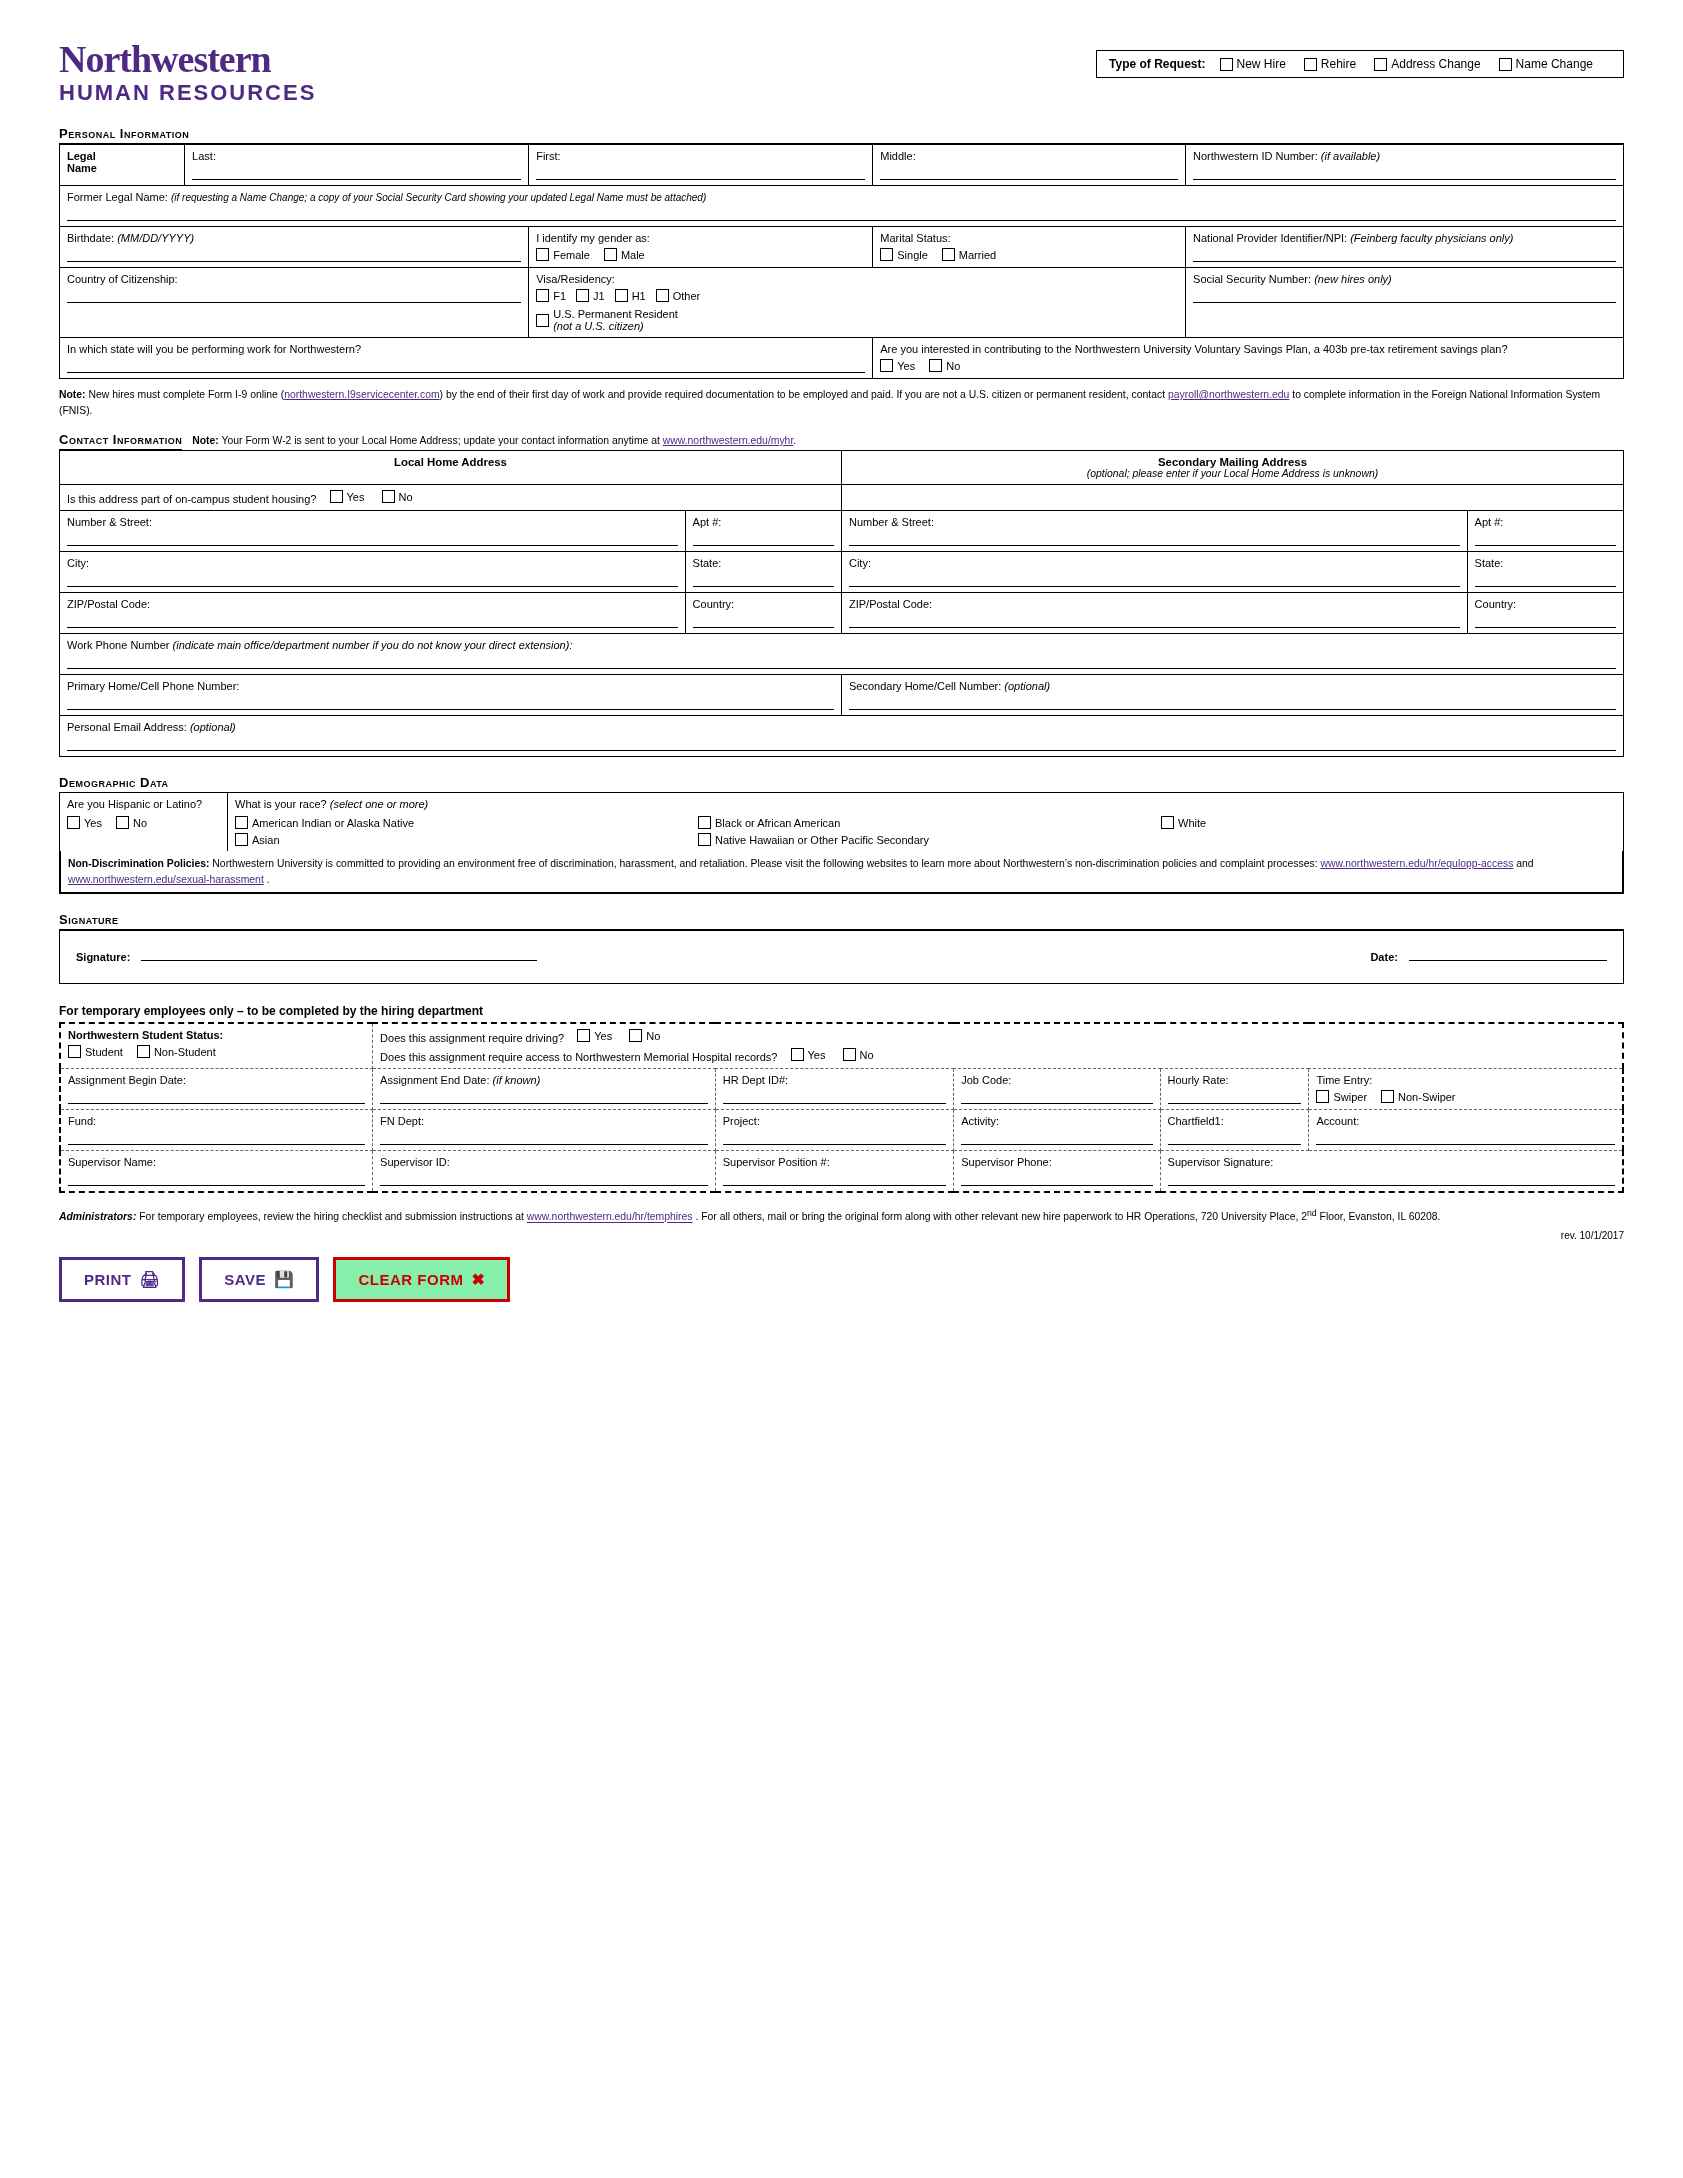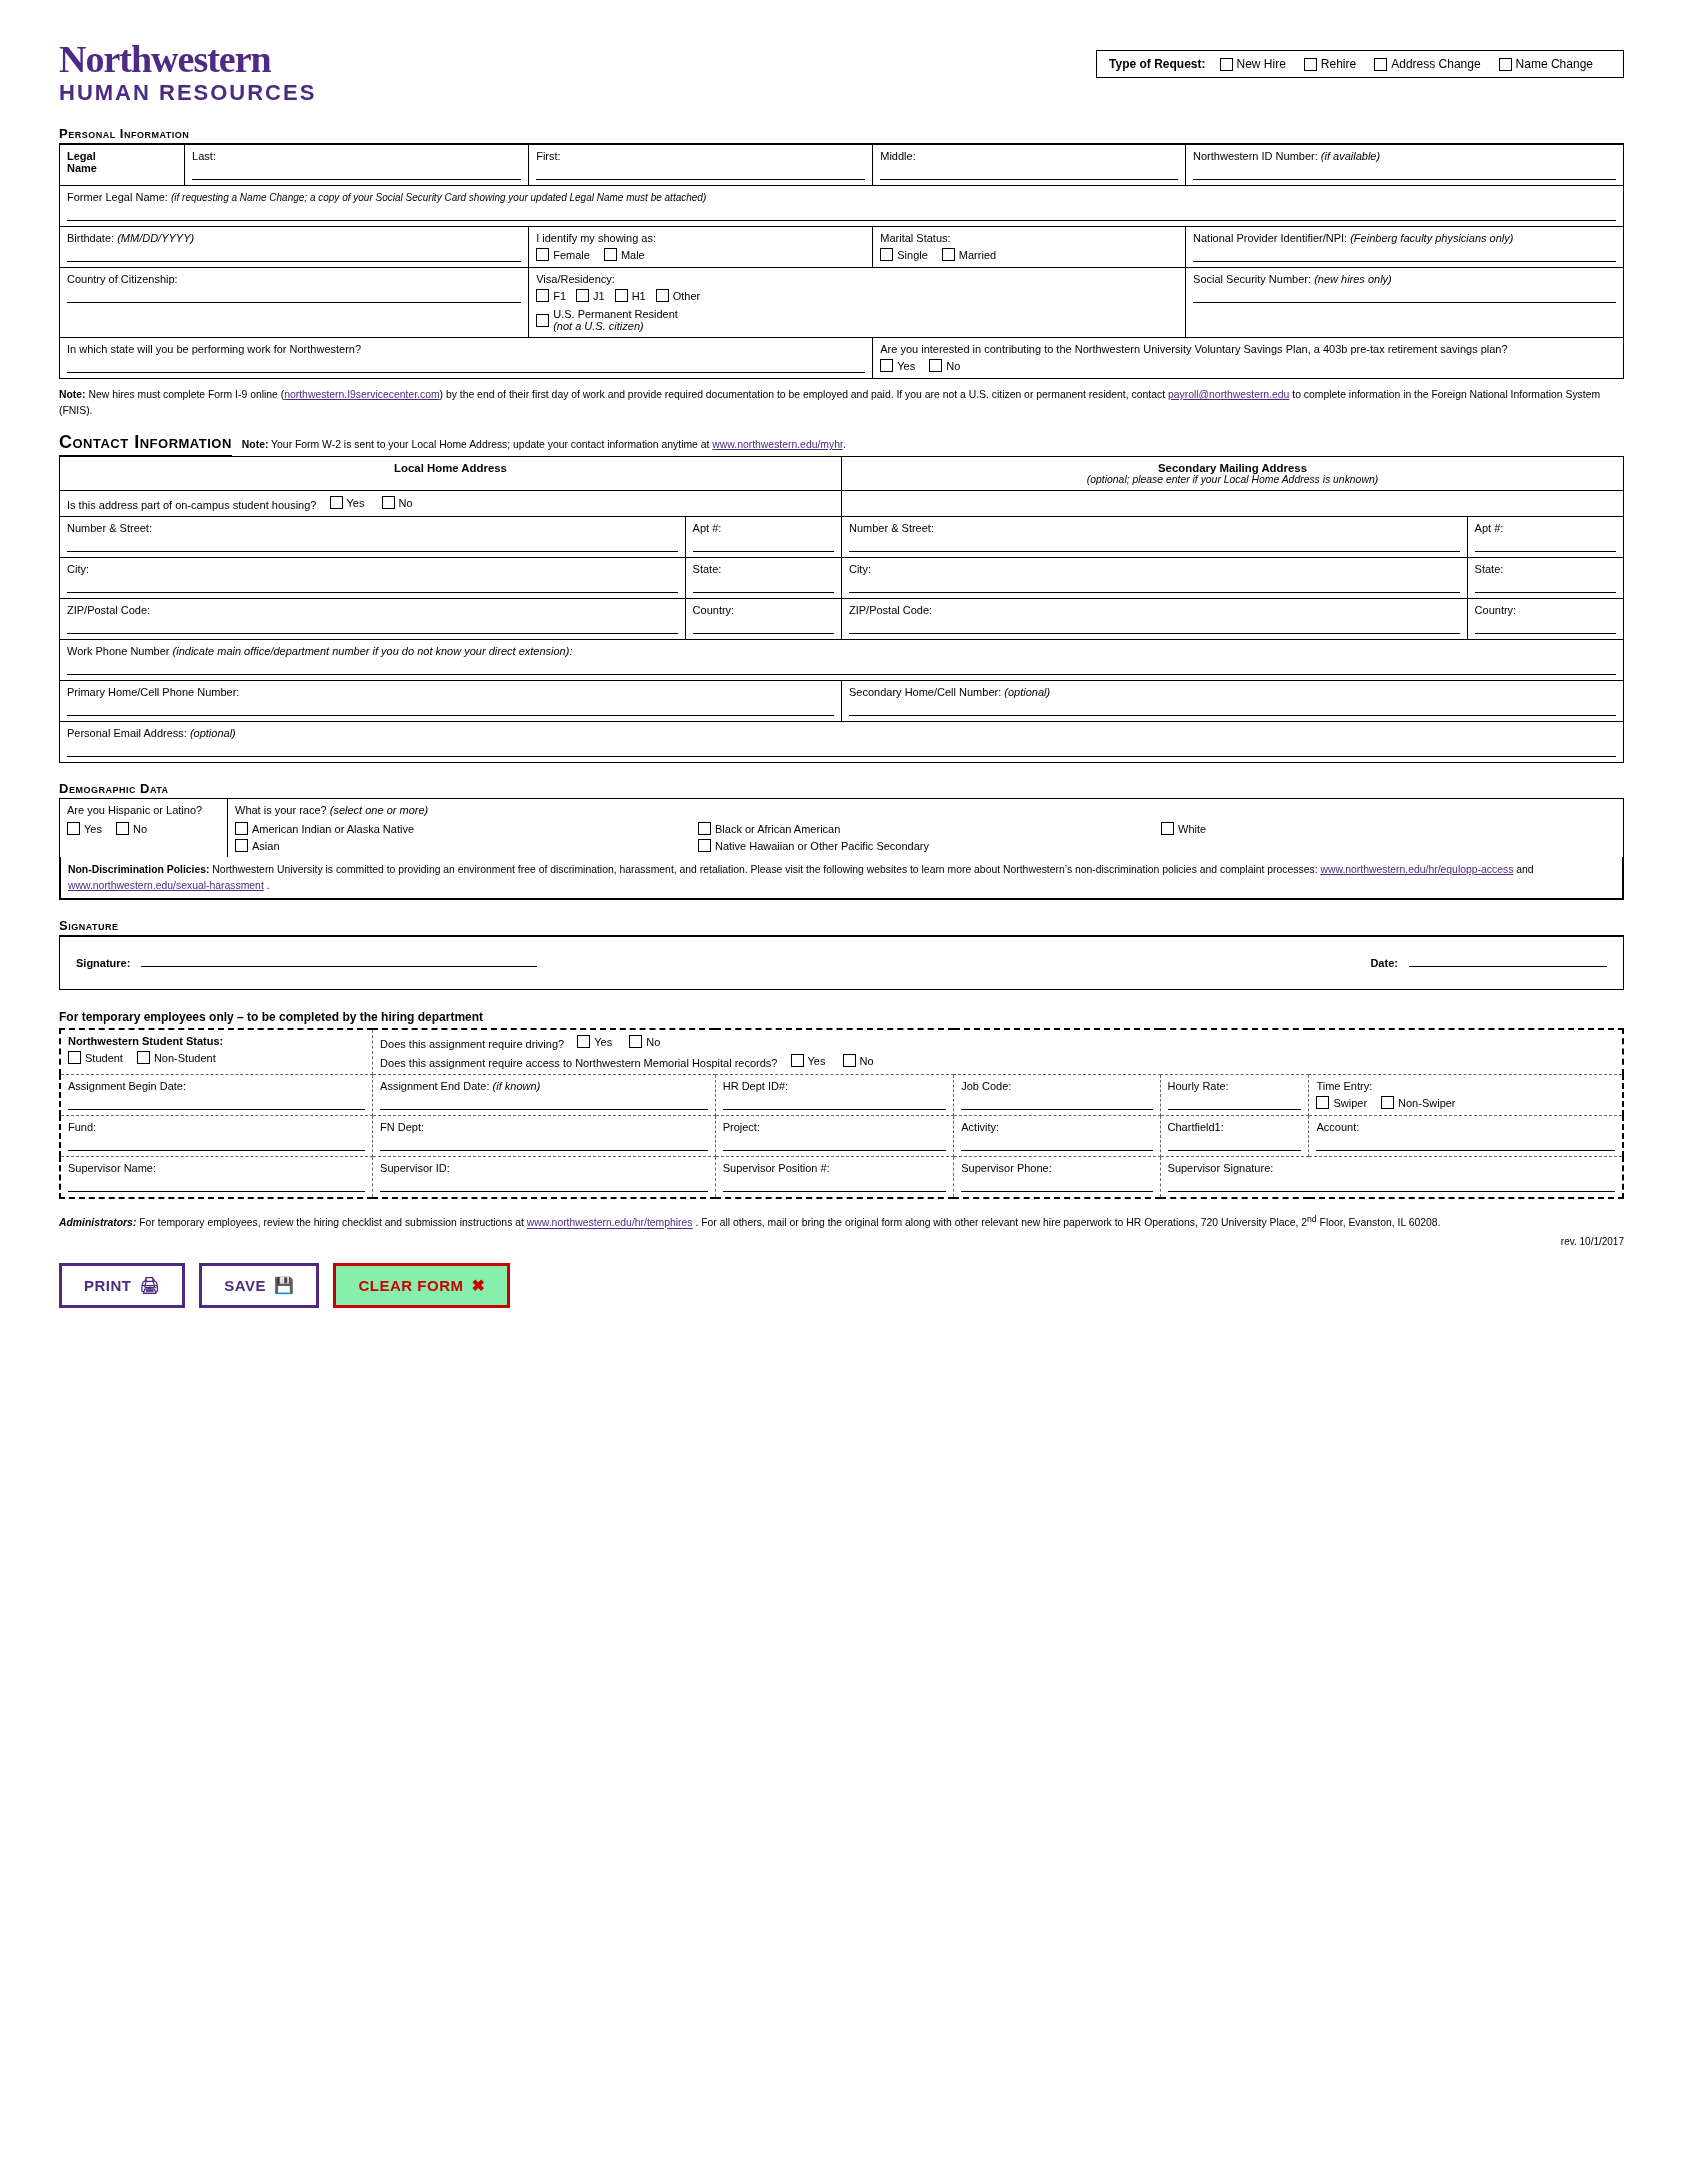--- a/index.html
+++ b/index.html
@@ -284,21 +284,21 @@
       <span class="field-line"></span>
     </td>
   </tr>
   <tr>
     <td colspan="2">
       <span>Birthdate:</span>
       <span class="italic">(MM/DD/YYYY)</span>
       <span class="field-line"></span>
     </td>
     <td colspan="1">
-      <div style="margin-bottom:4px;">I identify my showing as:</div>
+      <div style="margin-bottom:4px;">I identify my gender as:</div>
       <div style="display:flex;gap:8px;">
         <span class="inline-checkbox">
           <span class="checkbox-box"></span>
           <span>Female</span>
         </span>
         <span class="inline-checkbox">
           <span class="checkbox-box"></span>
           <span>Male</span>
         </span>
       </div>
@@ -383,21 +383,21 @@
     </td>
   </tr>
 </tbody>
   </table>
 <div class="note-text">
   <b>Note:</b>
   <span> New hires must complete Form I-9 online (<span class="link">northwestern.I9servicecenter.com</span>) by the end of their first day of work and provide required documentation to be employed and paid. If you are not a U.S. citizen or permanent resident, contact <span class="link">payroll@northwestern.edu</span> to complete information in the Foreign National Information System (FNIS).</span>
 </div>
 
 <div style="display:flex;align-items:baseline;margin-top:14px;margin-bottom:0;">
-  <div class="contact-header-title" style="border-bottom:1.5px solid #000;padding-bottom:2px;margin-right:10px;font-variant:small-caps;font-size:18px;font-weight:bold;">Contact Information</div>
+  <div class="contact-header-title" style="border-bottom:1.5px solid #000;padding-bottom:2px;margin-right:10px;font-variant:small-caps;font-size:13px;font-weight:bold;">Contact Information</div>
   <div class="contact-note small">
     <b>Note:</b> Your Form W-2 is sent to your Local Home Address; update your contact information anytime at <span class="link">www.northwestern.edu/myhr</span>.
   </div>
 </div>
 <table class="form-table" style="margin-top:0;">
   <tbody>
       <tr>
     <td style="width:50%" colspan="3">
       <div class="sub-header">Local Home Address</div>
     </td>

